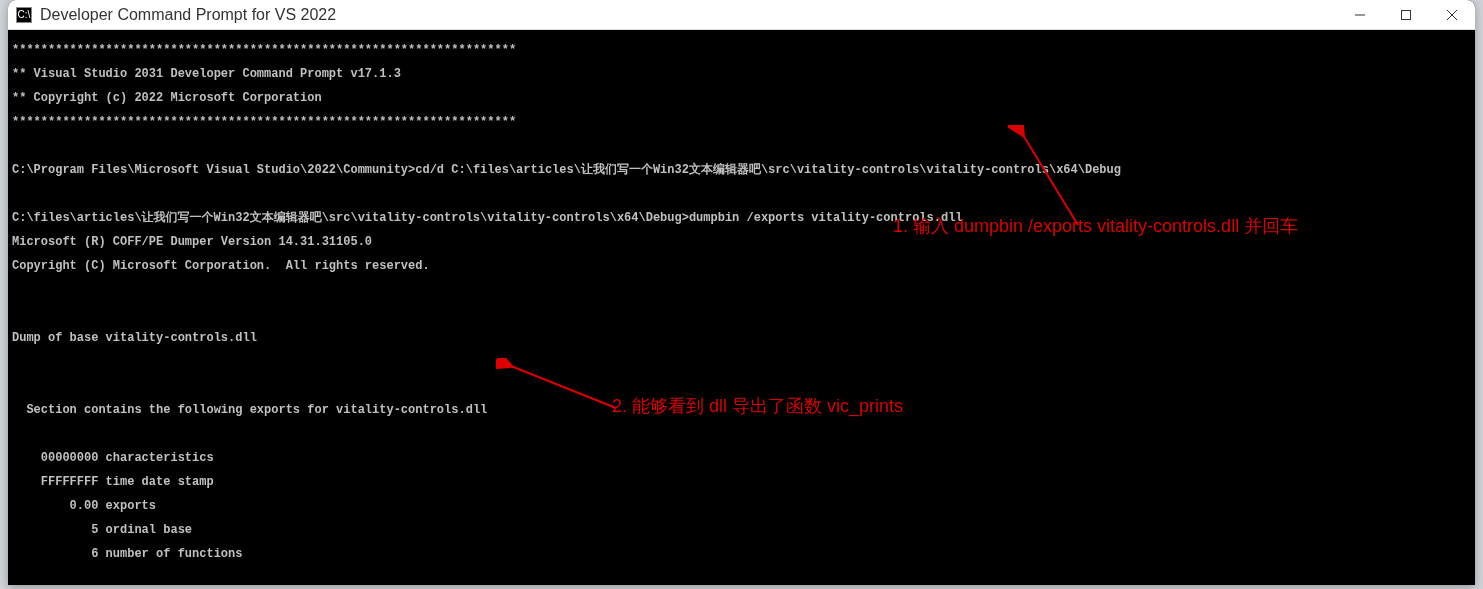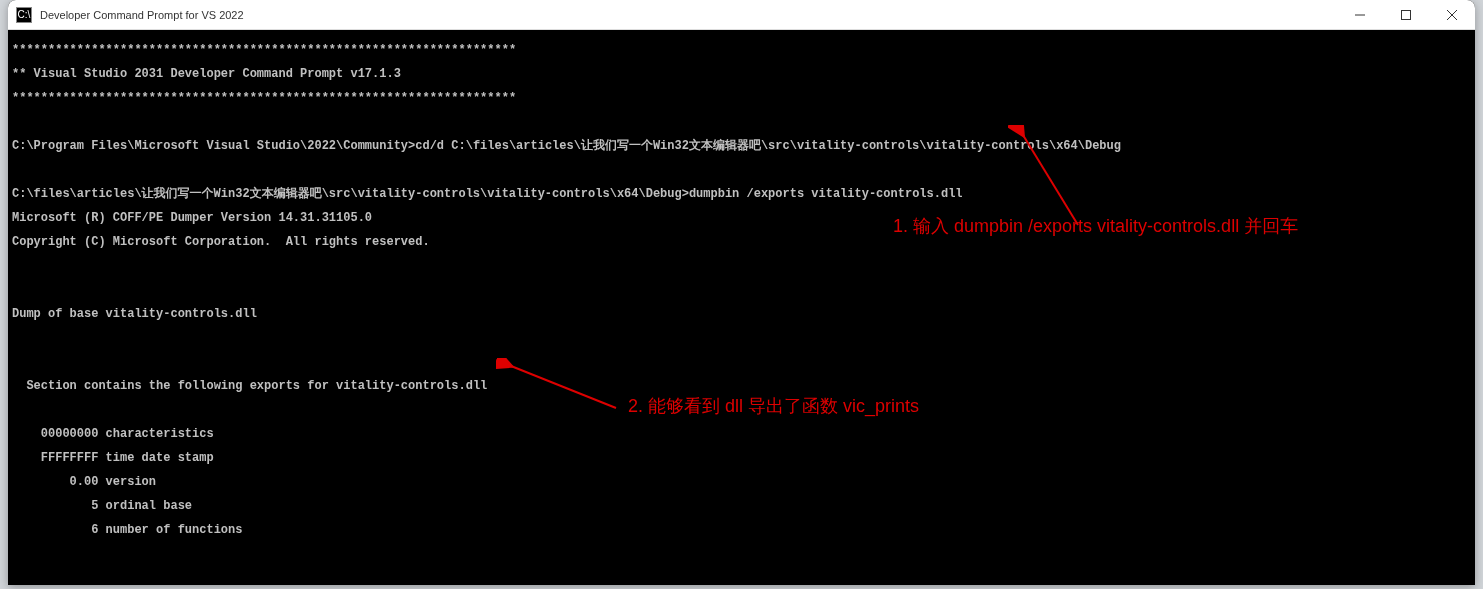--- a/index.html
+++ b/index.html
@@ -38,21 +38,21 @@
       margin-right: 8px;
       display: flex;
       align-items: center;
       justify-content: center;
       font-size: 10px;
       background: #000;
       color: #fff;
       border: 1px solid #888;
     }
     .titlebar-title {
-      font-size: 11px;
+      font-size: 16px;
       color: #333;
       flex: 1;
     }
     .win-controls {
       display: flex;
     }
     .win-btn {
       width: 46px;
       height: 30px;
       display: flex;
@@ -116,37 +116,38 @@
         <svg width="10" height="10" viewBox="0 0 10 10">
             <line x1="0" y1="0" x2="10" y2="10" stroke="#333" stroke-width="1"></line>
             <line x1="10" y1="0" x2="0" y2="10" stroke="#333" stroke-width="1"></line>
           </svg>
       </div>
     </div>
   </div>
   <div class="terminal">
 <span class="line">**********************************************************************</span>
 <span class="line">** Visual Studio 2031 Developer Command Prompt v17.1.3</span>
+<span class="line">** Copyright (c) 2022 Microsoft Corporation</span>
 <span class="line">**********************************************************************</span>
 <span class="line"> </span>
 <span class="line">C:\Program Files\Microsoft Visual Studio\2022\Community&gt;cd/d C:\files\articles\让我们写一个Win32文本编辑器吧\src\vitality-controls\vitality-controls\x64\Debug</span>
 <span class="line"> </span>
 <span class="line"><span>C:\files\articles\让我们写一个Win32文本编辑器吧\src\vitality-controls\vitality-controls\x64\Debug&gt;</span><span class="cmd-underline">dumpbin /exports vitality-controls.dll</span></span>
 <span class="line">Microsoft (R) COFF/PE Dumper Version 14.31.31105.0</span>
 <span class="line">Copyright (C) Microsoft Corporation.  All rights reserved.</span>
 <span class="line"> </span>
 <span class="line"> </span>
 <span class="line">Dump of base vitality-controls.dll</span>
 <span class="line"> </span>
 <span class="line"> </span>
 <span class="line">  Section contains the following exports for vitality-controls.dll</span>
 <span class="line"> </span>
 <span class="line">    00000000 characteristics</span>
 <span class="line">    FFFFFFFF time date stamp</span>
-<span class="line">        0.00 version</span>
+<span class="line">        0.00 exports</span>
 <span class="line">           5 ordinal base</span>
 <span class="line">           6 number of functions</span>
 
 
 
 
 
 
 
 
@@ -174,15 +175,15 @@
     <div class="annotation" style="left:885px; top:190px;">1. 输入 dumpbin /exports vitality-controls.dll 并回车</div>
 
     <svg class="arrow" style="left:488px; top:328px;" width="130" height="60">
       <defs>
         <marker id="ah2" markerWidth="10" markerHeight="10" refX="2" refY="5" orient="auto">
           <polygon points="0,5 10,0 10,10" fill="#d00"></polygon>
         </marker>
       </defs>
       <line x1="120" y1="50" x2="15" y2="8" stroke="#d00" stroke-width="2" marker-end="url(#ah2)"></line>
     </svg>
-    <div class="annotation" style="left:620px; top:370px;">2. 能够看到 dll 导出了函数 vic_prints</div>
+    <div class="annotation" style="left:604px; top:370px;">2. 能够看到 dll 导出了函数 vic_prints</div>
   </div>
 </div>
 
 </body></html>

